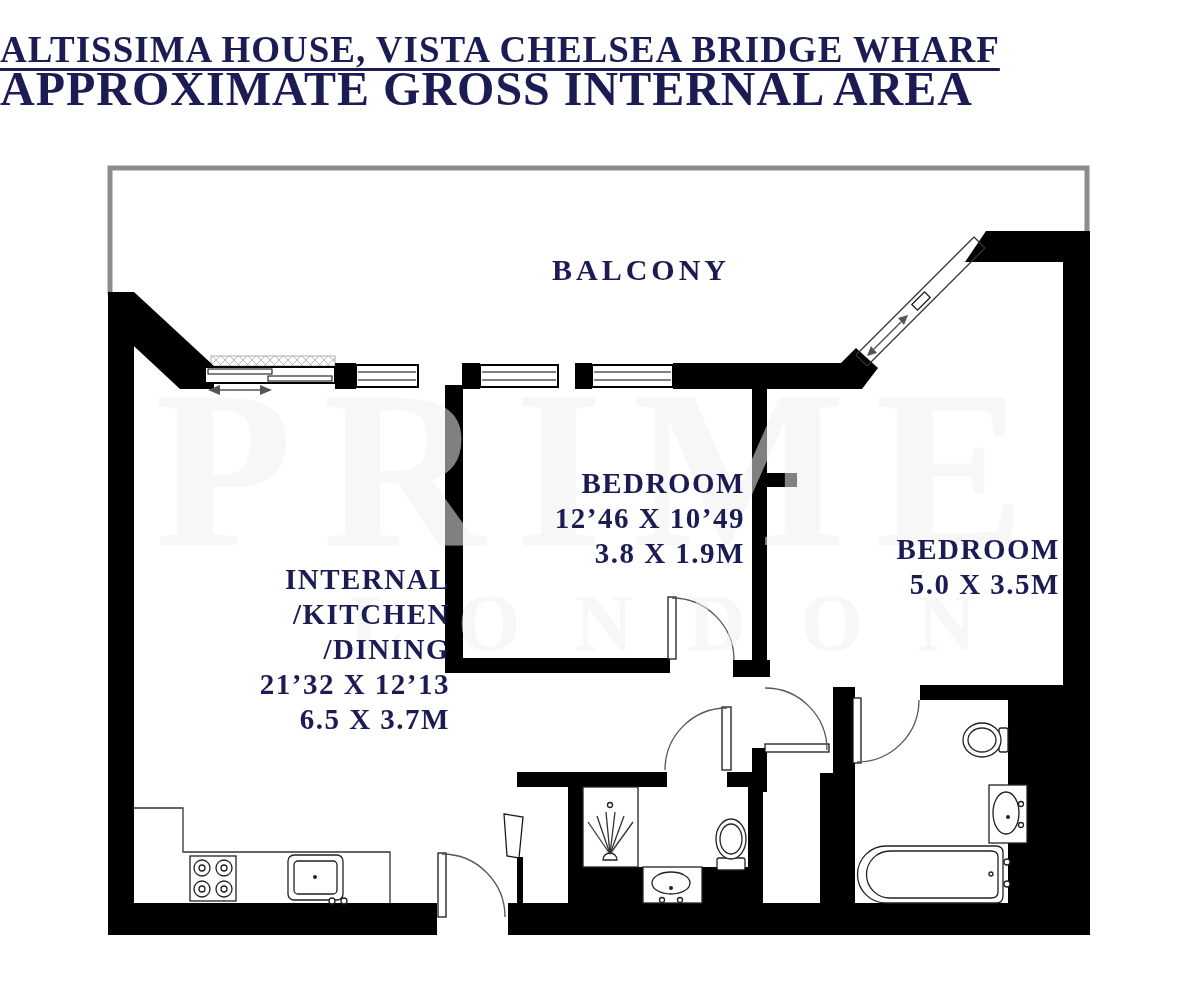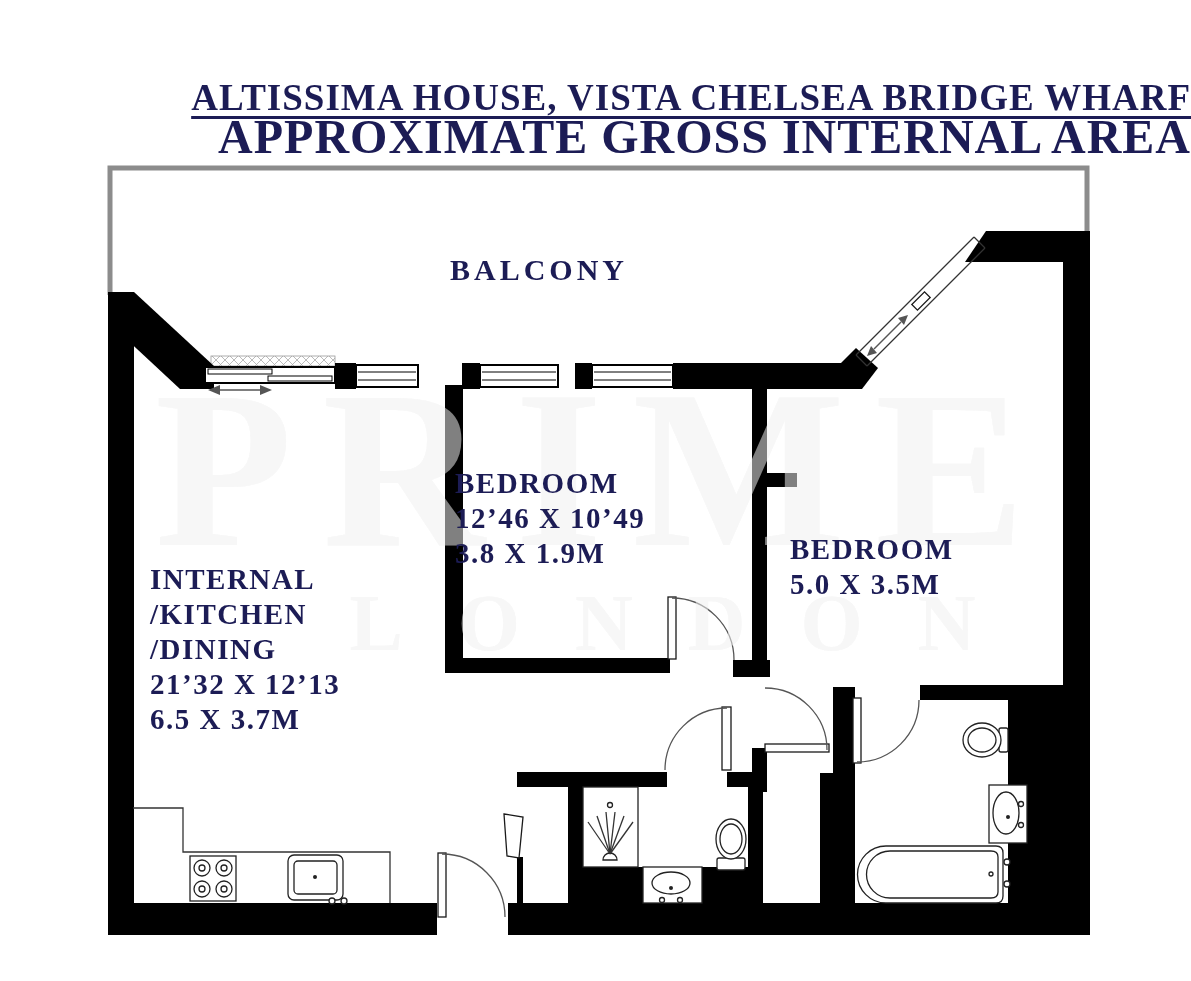--- a/index.html
+++ b/index.html
@@ -2,27 +2,27 @@
 <html style="--label-text: #1c1c55; --walls: #000000; --balcony-outline: #8c8c8c; --watermark: #f0f0f0; --background: #ffffff;"><head>
 <meta charset="utf-8">
 <style>
   :root{
     --label-text:#1c1c55; --walls:#000000; --balcony-outline:#8c8c8c;
     --watermark:#f0f0f0; --background:#ffffff;
   }
   html,body{margin:0;padding:0;background:#fff;}
   .page{position:relative;width:1191px;height:981px;background:var(--background);
     font-family:"Liberation Serif","DejaVu Serif",serif;overflow:hidden;}
-  .title-block{position:absolute;top:30px;left:0;width:100%;text-align:right;
-    color:var(--label-text);font-weight:bold;line-height:39px;margin-top:48px;}
+  .title-block{position:absolute;top:30px;left:0;width:100%;text-align:left;
+    color:var(--label-text);font-weight:bold;line-height:39px;}
   .t1{font-size:37px;letter-spacing:1px;text-decoration:underline;
     text-decoration-thickness:3px;text-underline-offset:6px;}
   .t2,.t3{font-size:48px;letter-spacing:1px;}
   .plan-svg{position:absolute;left:0;top:0;width:1191px;height:981px;}
-  .room-label{position:absolute;text-align:left;color:var(--label-text);
+  .room-label{position:absolute;text-align:right;color:var(--label-text);
     font-weight:bold;font-size:29px;line-height:35px;letter-spacing:1.5px;}
   .balcony-label{font-size:30px;letter-spacing:4px;}
   
   .wall-g *{fill:var(--walls);}
   .gray-line{fill:none;stroke:var(--balcony-outline);stroke-width:5;}
   .win{fill:#fff;stroke:#000;stroke-width:2;}
   .winline{stroke:#000;stroke-width:1;}
   .panel{fill:#fff;stroke:#000;stroke-width:1;}
   .leaf{fill:#fff;stroke:#1a1a1a;stroke-width:1.3;}
   .arc{fill:none;stroke:#555;stroke-width:1.3;}

